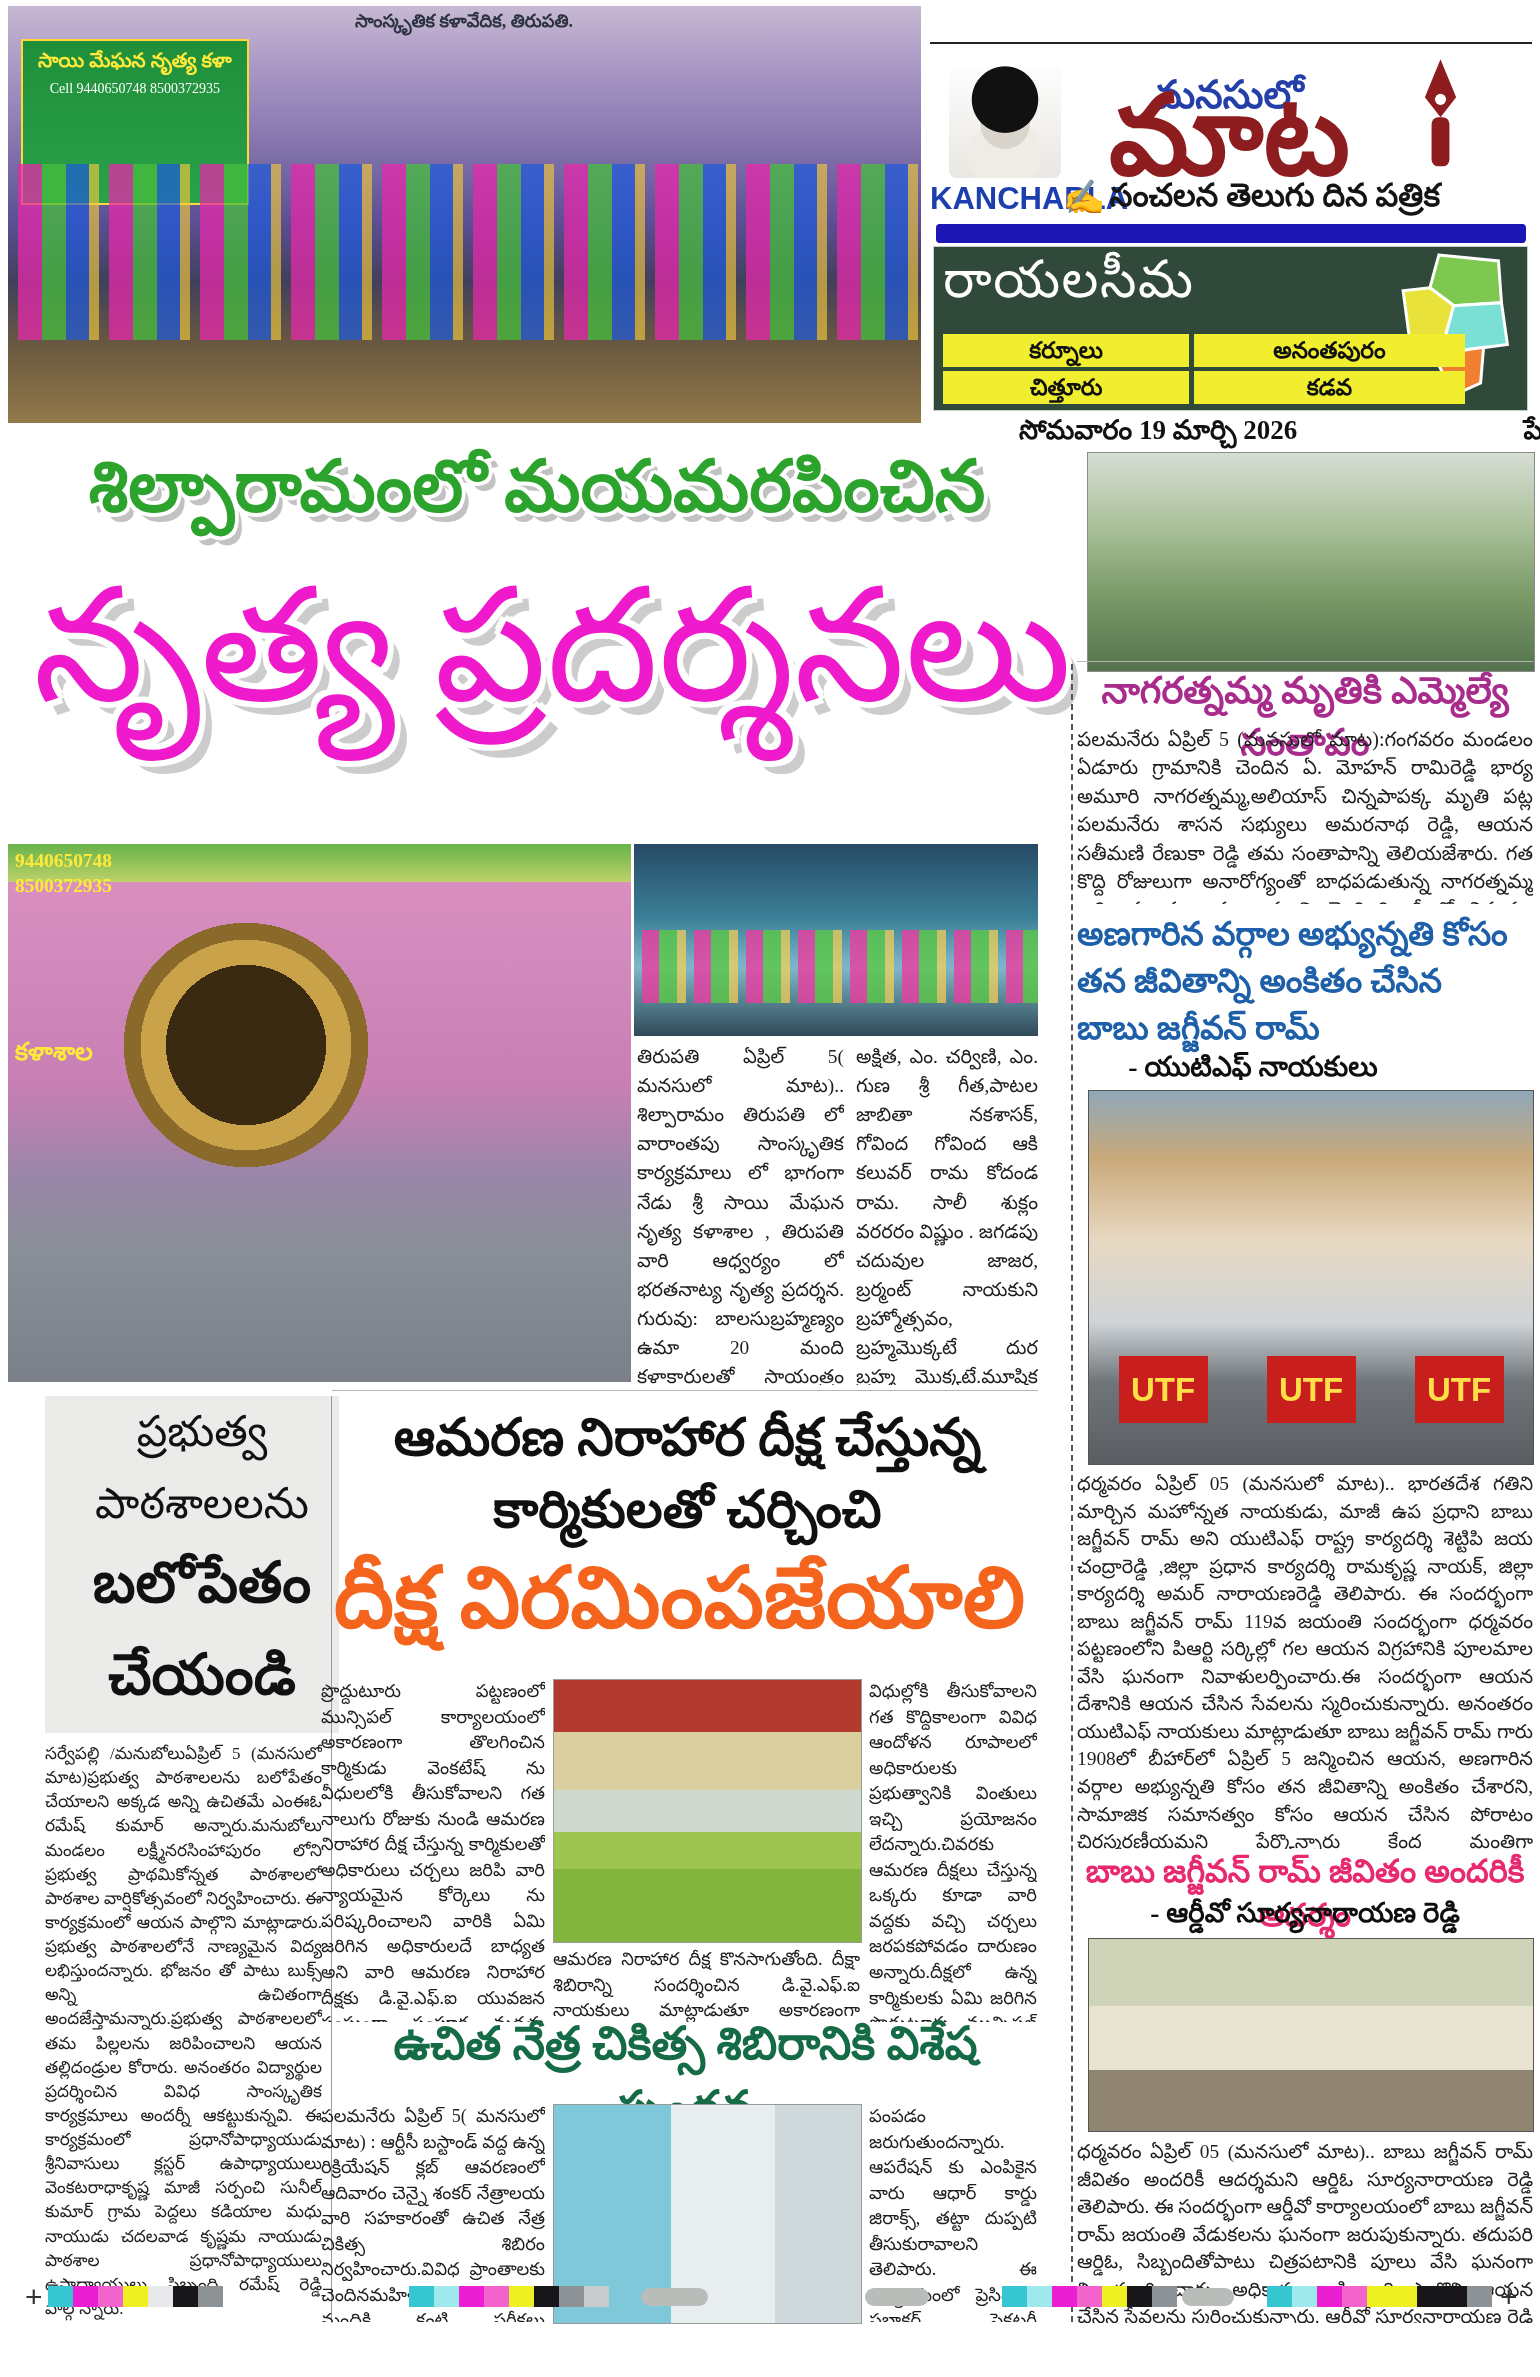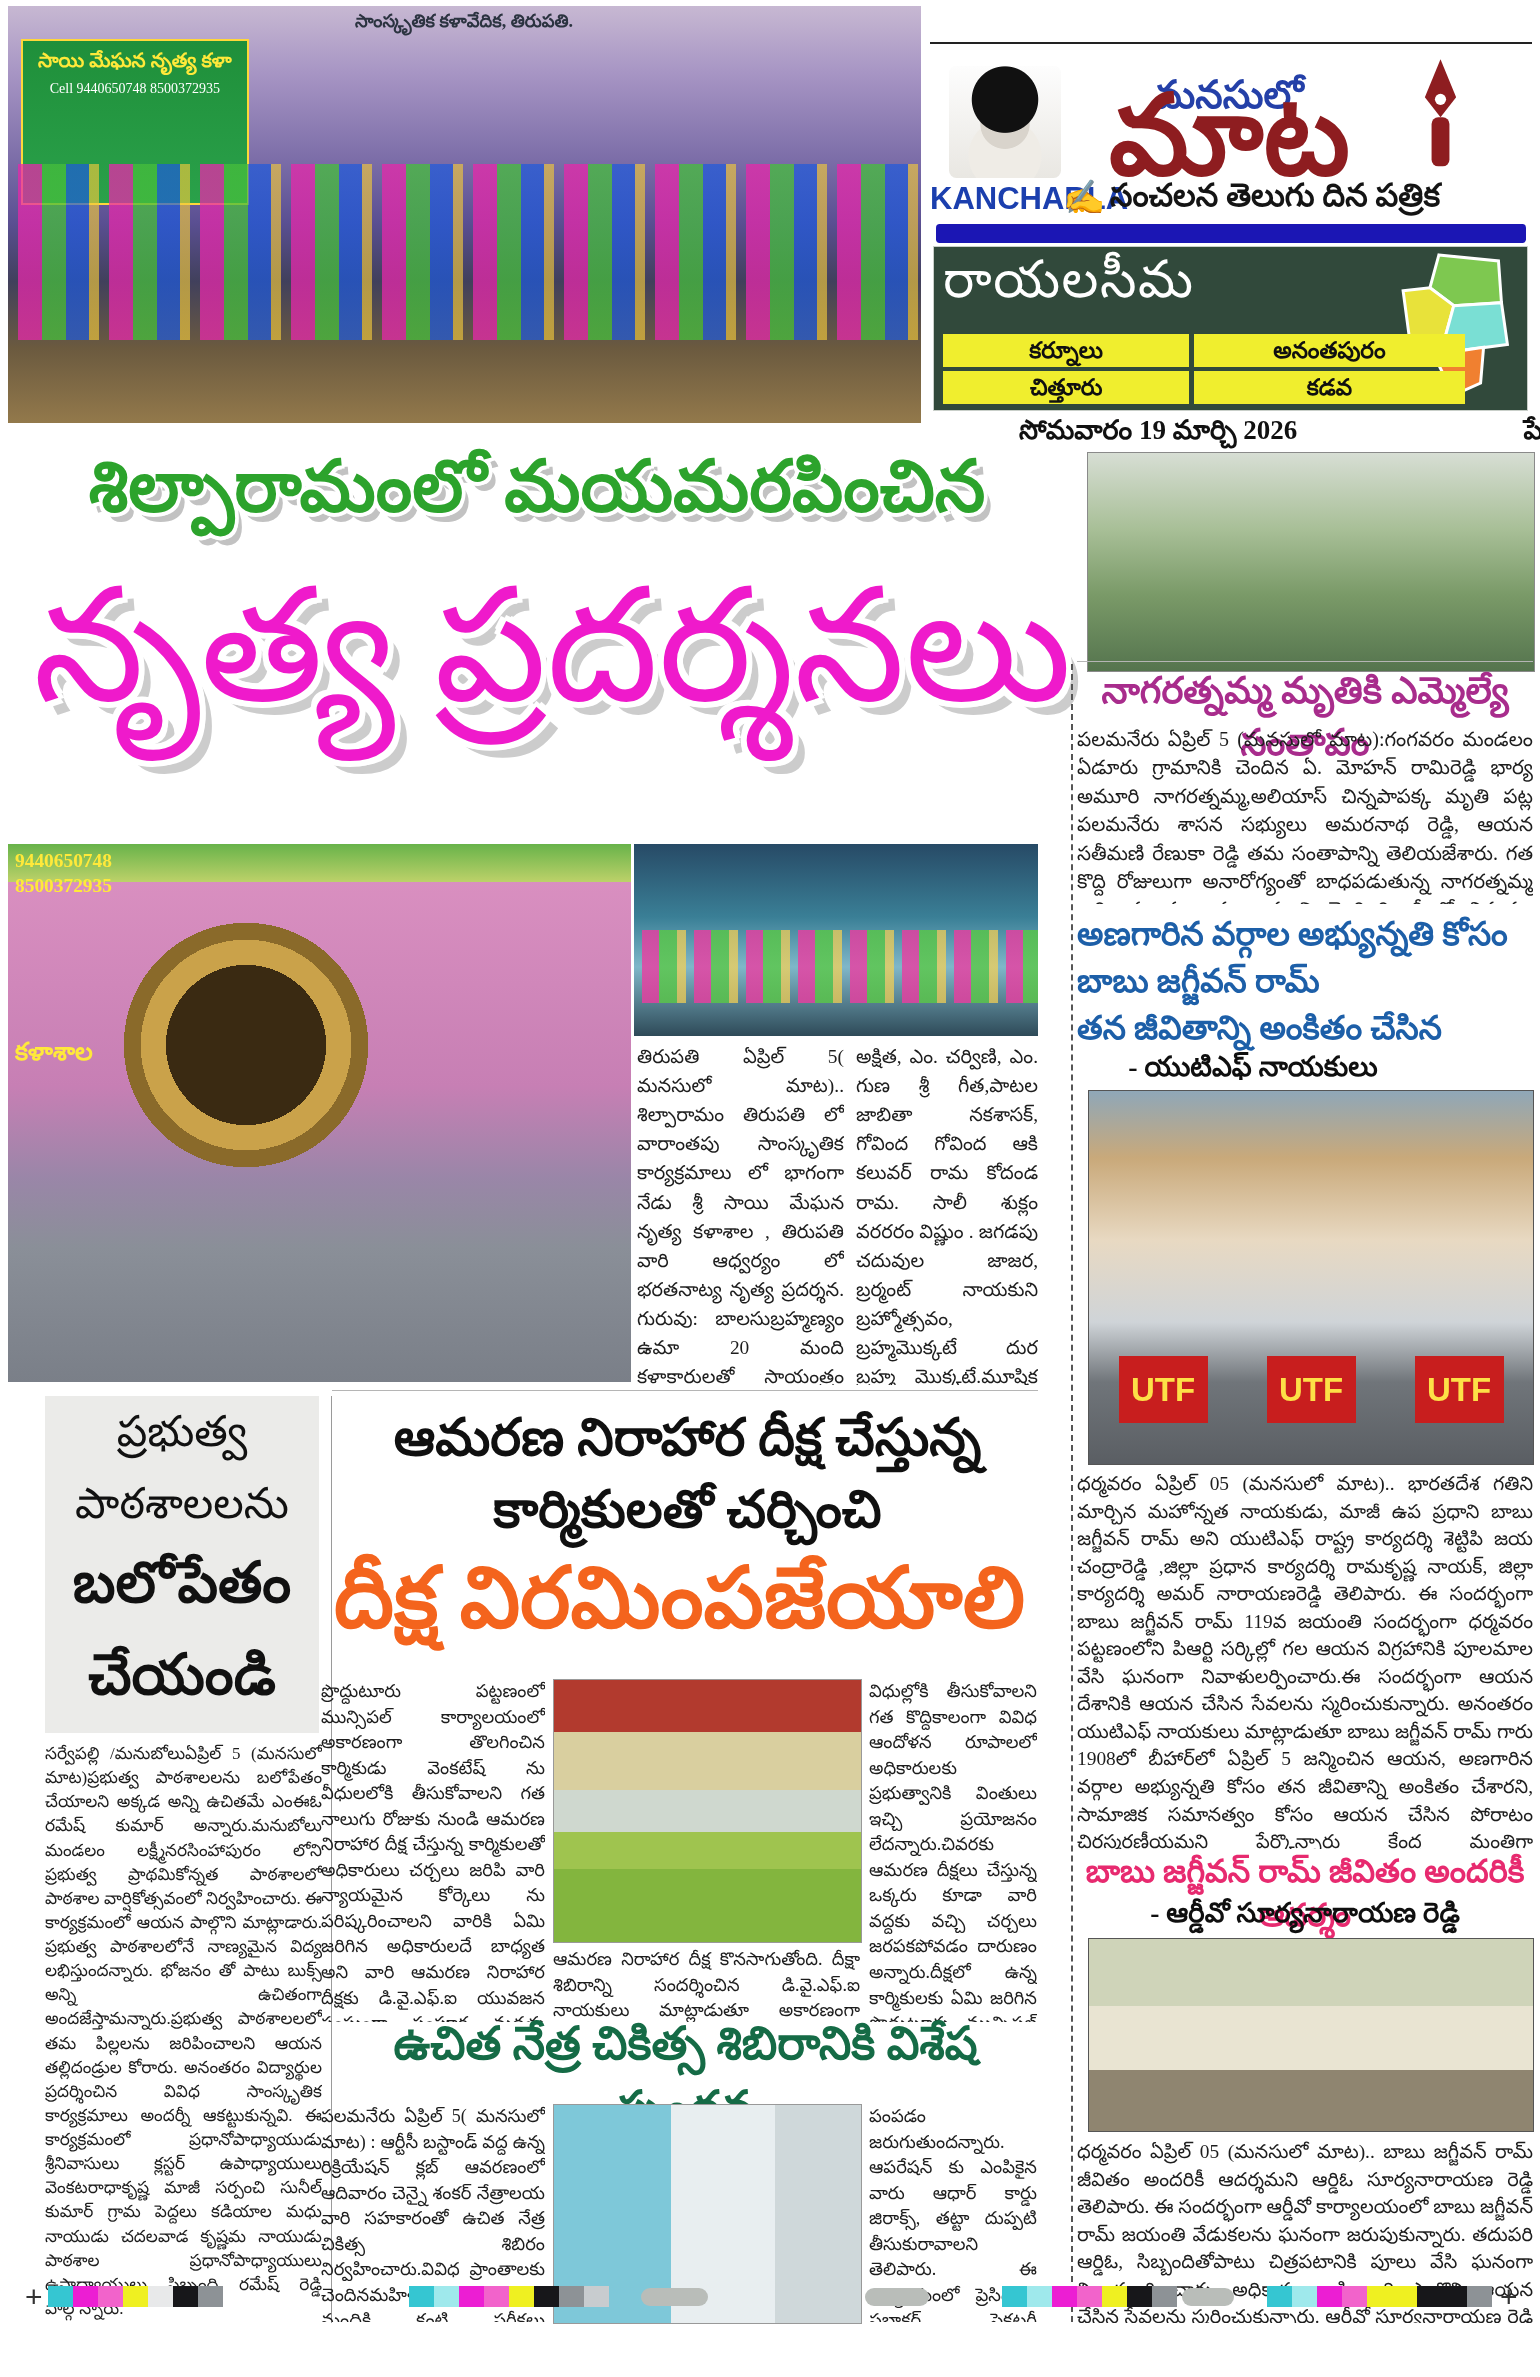--- a/index.html
+++ b/index.html
@@ -44,21 +44,21 @@
   .vrule-dashed{left:1071px;top:664px;height:1658px;width:0;border-left:2.2px dashed #555;}
   .vrule-solid{left:331px;top:1396px;height:927px;width:0;border-left:1.5px solid #9a9a9a;}
   .hrule{border-top:1.5px solid #b5b5b5;}
   .h-obit{left:1077px;top:669px;width:456px;text-align:center;font-size:37px;font-weight:bold;color:#a82c8c;}
   .h-utf{left:1077px;top:911px;width:456px;text-align:left;font-size:33px;line-height:1.42;font-weight:bold;color:#1d5fa8;}
   .by-utf{left:1025px;top:1051px;width:456px;text-align:center;font-size:28px;font-weight:bold;color:#0f0f0f;}
   .h-rdo{left:1077px;top:1853px;width:456px;text-align:center;font-size:32px;font-weight:bold;color:#e72a6f;}
   .by-rdo{left:1077px;top:1897px;width:456px;text-align:center;font-size:27.6px;font-weight:bold;color:#0f0f0f;}
   
   .schoolbox{left:45px;top:1396px;width:274px;height:337px;background:#ebebe9;display:flex;flex-direction:column;
-             justify-content:space-evenly;align-items:center;color:#111;}
+             justify-content:space-evenly;align-items:center;color:#111;padding-left:20px;}
   .schoolbox .l1{font-size:43px;}
   .schoolbox .l2{font-size:43px;}
   .schoolbox .l3{font-size:57px;font-weight:bold;}
   .schoolbox .l4{font-size:57px;font-weight:bold;}
   
   .h-mid{left:339px;top:1402px;width:697px;text-align:center;font-size:52px;line-height:1.38;font-weight:bold;color:#101010;}
   .h-orange{left:321px;top:1549px;width:717px;text-align:center;font-size:85px;font-weight:bold;color:#f4641d;}
   .h-eye{left:335px;top:2017px;width:701px;text-align:center;font-size:46px;font-weight:bold;color:#156b46;}
   
   .ph-main{left:7.5px;top:6px;width:913px;height:417px;
@@ -179,22 +179,22 @@
   <div class="abs jtext" style="left:856px;top:1042px;width:182px;height:343px;font-size:19.4px;line-height:1.5;">అక్షిత, ఎం. చర్విణి, ఎం. గుణ శ్రీ గీత,పాటల జాబితా నకశాసక్, గోవింద గోవింద ఆకి కలువర్ రామ కోదండ రామ. సాలీ శుక్లం వరరరం విష్ణుం . జగడపు చదువుల జాజర, బ్రర్మంట్ నాయకుని బ్రహ్మోత్సవం, బ్రహ్మమొక్కటే దుర బ్రహ్మ మొక్కటే.మూషిక వాహన, గరుడ గమన తవ జయ జనార్దన కృష్ణ రాధికా పతే చూడరే శ్రావణ బహుళాష్టమి శివతాండవం ఈ కార్యక్రమ లో శిల్పారామం సాంస్కృతిక కార్యక్రమాలు ఇంచార్జ్ అధికారి ఖదీర్ వలి, ఇంచార్జ్ పరిపాలన అధికారి సూర్య తేజ, రాధ కృష్ణ, వెంకటేశ్వర రెడ్డి మరియు శ్రీమతి పప్పీ తదితరులు పాల్గొన్నారు.</div>
 
   <div class="abs vrule-dashed"></div>
   <div class="photo ph-garl"></div>
   <div class="abs hrule" style="left:1077px;top:661px;width:456px;"></div>
   <div class="abs h-obit">నాగరత్నమ్మ మృతికి ఎమ్మెల్యే సంతాపం</div>
   <div class="abs jtext" style="left:1077px;top:725px;width:456px;height:179px;font-size:20px;line-height:1.42;">పలమనేరు ఏప్రిల్ 5 (మనసులో మాట):గంగవరం మండలం ఏడూరు గ్రామానికి చెందిన ఏ. మోహన్ రామిరెడ్డి భార్య అమూరి నాగరత్నమ్మ,అలియాస్ చిన్నపాపక్క మృతి పట్ల పలమనేరు శాసన సభ్యులు అమరనాథ రెడ్డి, ఆయన సతీమణి రేణుకా రెడ్డి తమ సంతాపాన్ని తెలియజేశారు. గత కొద్ది రోజులుగా అనారోగ్యంతో బాధపడుతున్న నాగరత్నమ్మ ఆదివారం మధ్యాహ్నం మృతి చెందింది. దీంతో విషయం తెలుసుకున్న ఎమ్మెల్యే మండల టీడీపీ నాయకులతో కలసి ఆమె భౌతిక కాయాన్ని సందర్శించి పూల మాలలు వేసి నివాళులు అర్పించారు. ఈ సందర్భంగా మృతురాలి కుటుంబీకులను పరామర్శించి సానుభూతిని వ్యక్తపరిచారు. ఈ సంతాప కార్యక్రమంలో తెలుగుదేశం పార్టీ మండల ప్రధాన కార్యదర్శి ప్రతాప్ రెడ్డితో పాటు పలువురున్నారు.</div>
 
   <div class="abs h-utf">
     <div>అణగారిన వర్గాల అభ్యున్నతి కోసం</div>
+    <div>తన జీవితాన్ని అంకితం చేసిన</div>
     <div>బాబు జగ్జీవన్ రామ్</div>
-    <div>తన జీవితాన్ని అంకితం చేసిన</div>
   </div>
   <div class="abs by-utf">- యుటిఎఫ్ నాయకులు</div>
 
   <div class="photo ph-utf">
     <div class="flags">
       <div class="flag">UTF</div>
       <div class="flag">UTF</div>
       <div class="flag">UTF</div>
     </div>
   </div>

